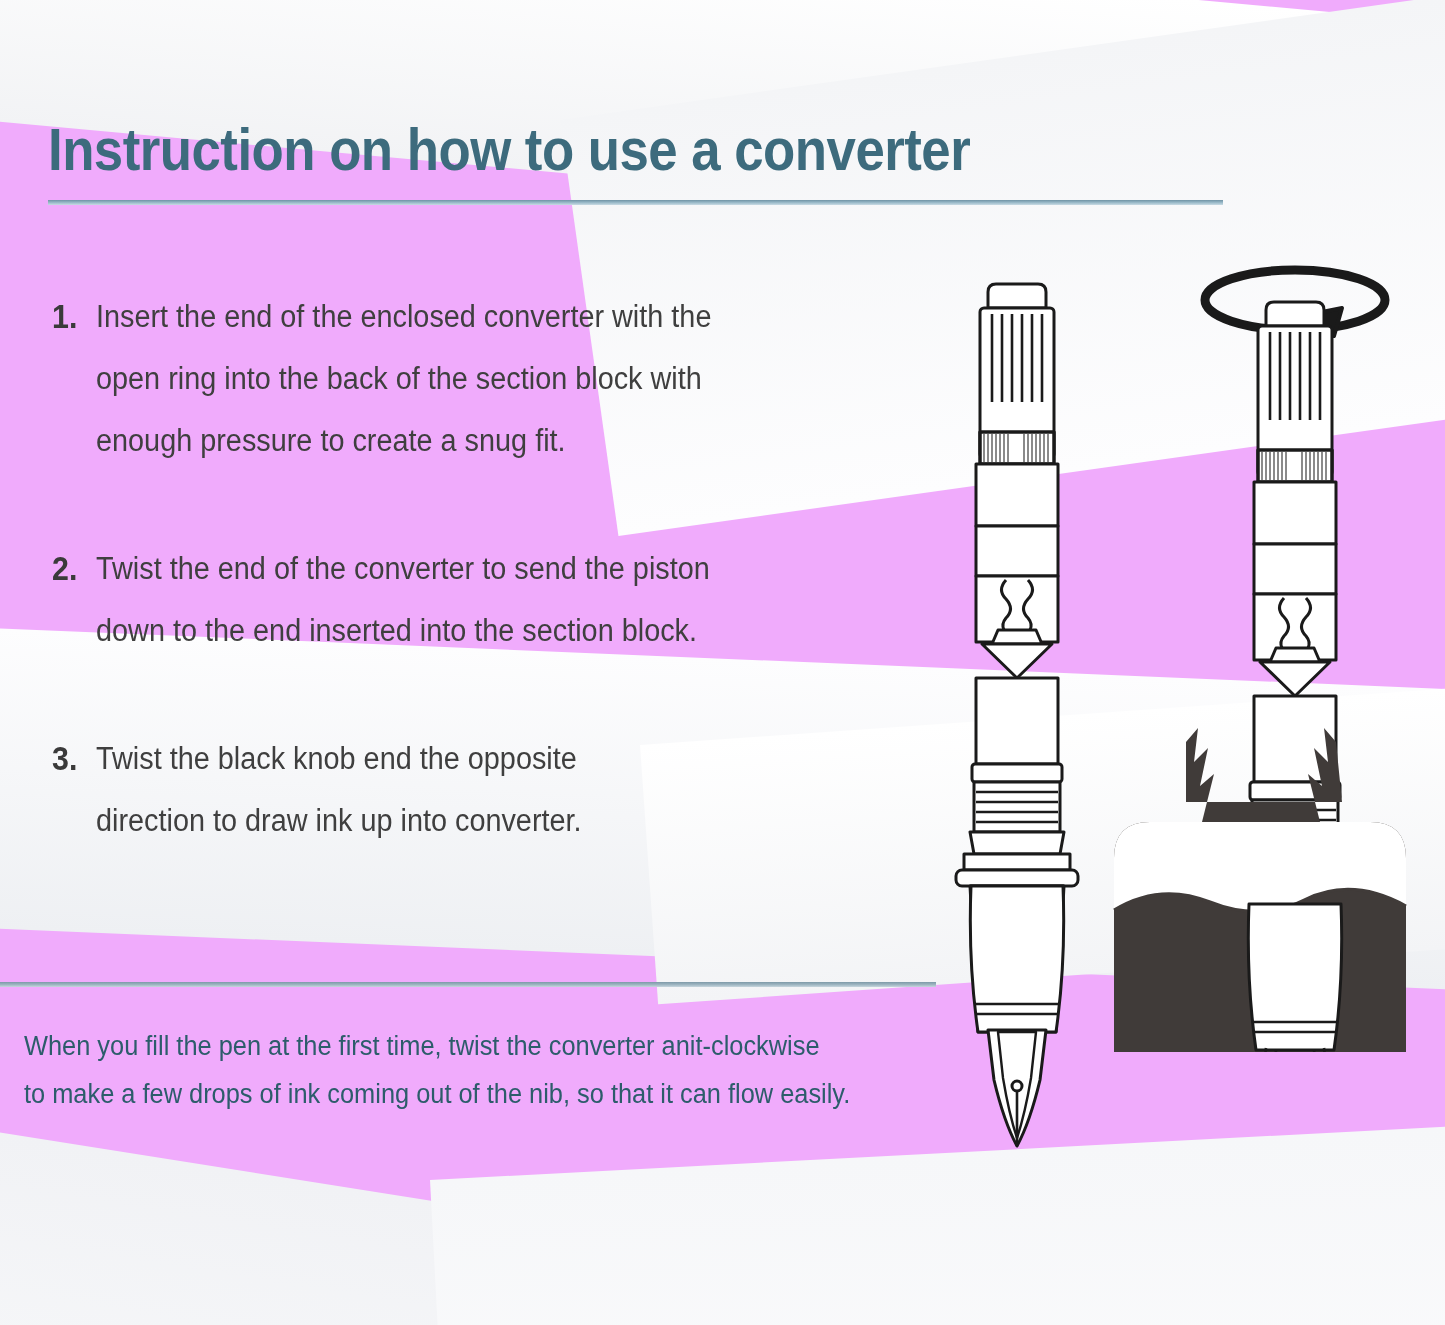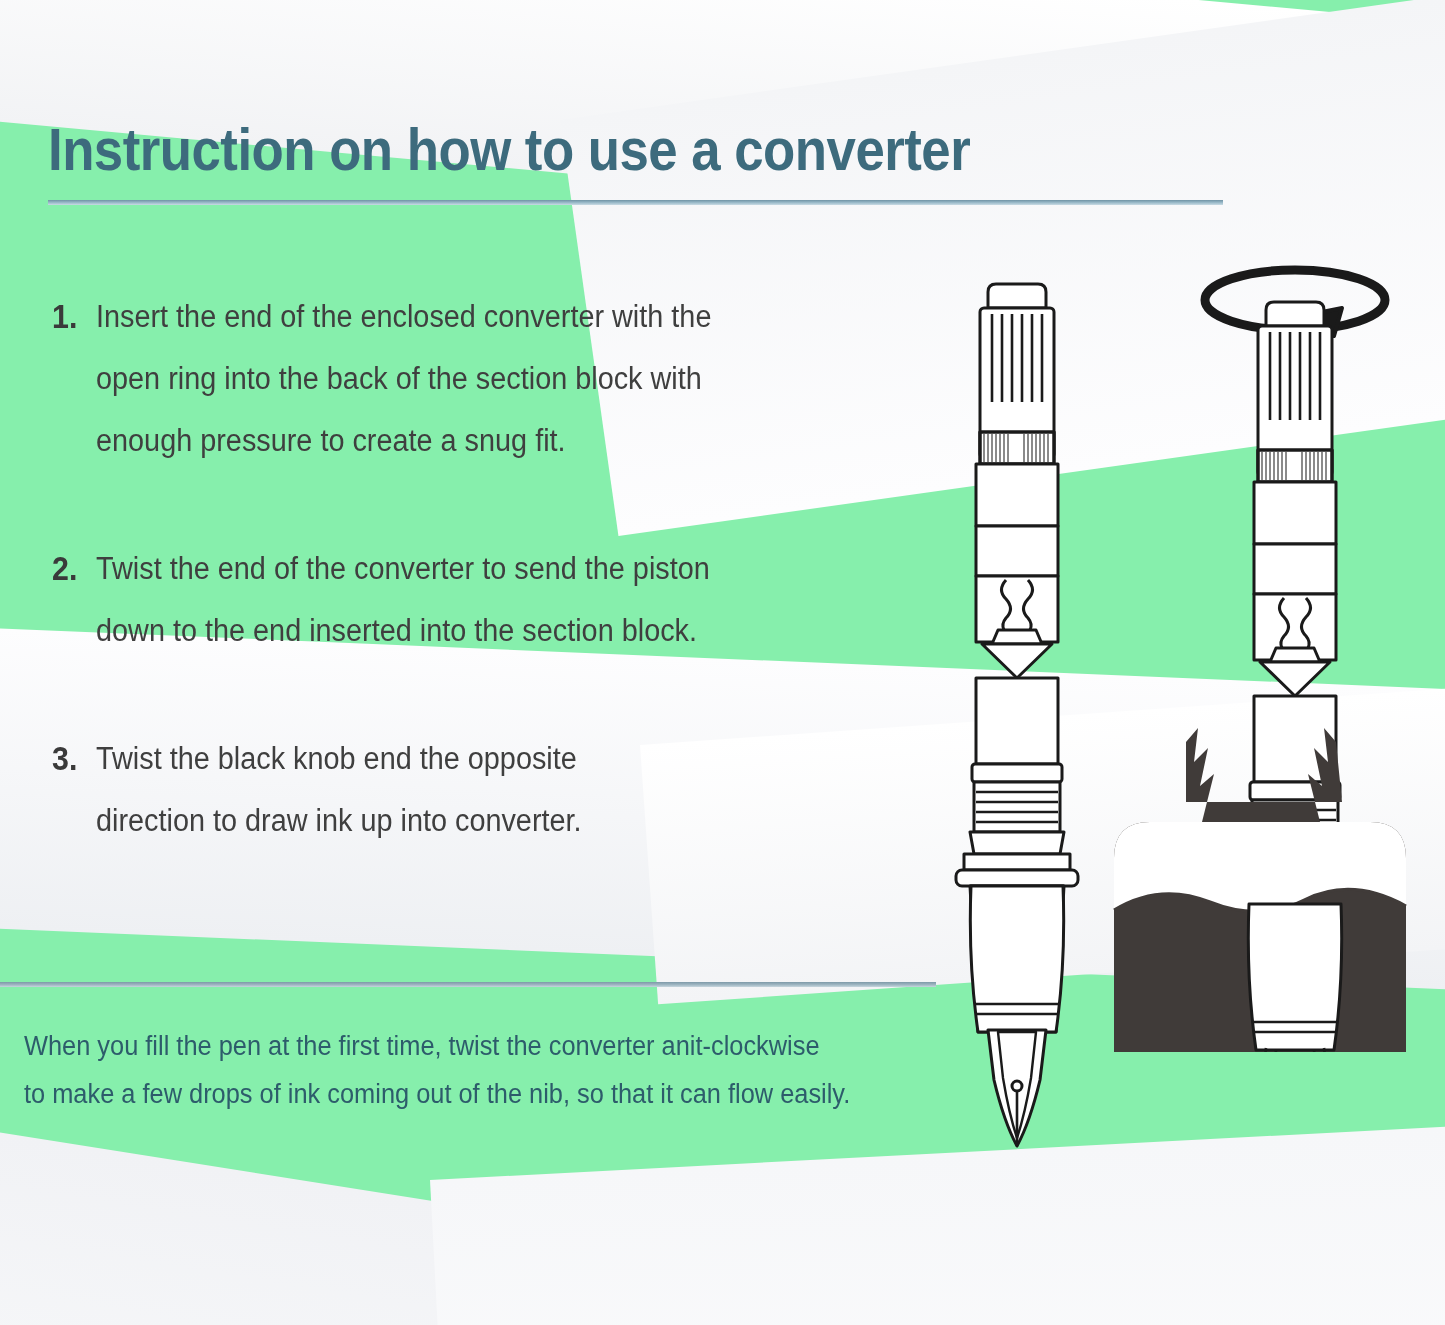--- a/index.html
+++ b/index.html
@@ -5,21 +5,21 @@
   html, body {
     margin: 0;
     padding: 0;
     background: #ffffff;
   }
   #page {
     position: relative;
     width: 1445px;
     height: 1325px;
     overflow: hidden;
-    background: #86efac;
+    background: #f0abfc;
     font-family: "Liberation Sans", sans-serif;
   }
 
   
   .bg-layer { position: absolute; inset: 0; overflow: hidden; pointer-events: none; }
   .band {
     position: absolute;
     transform-origin: left top;
   }
   .band-a {

